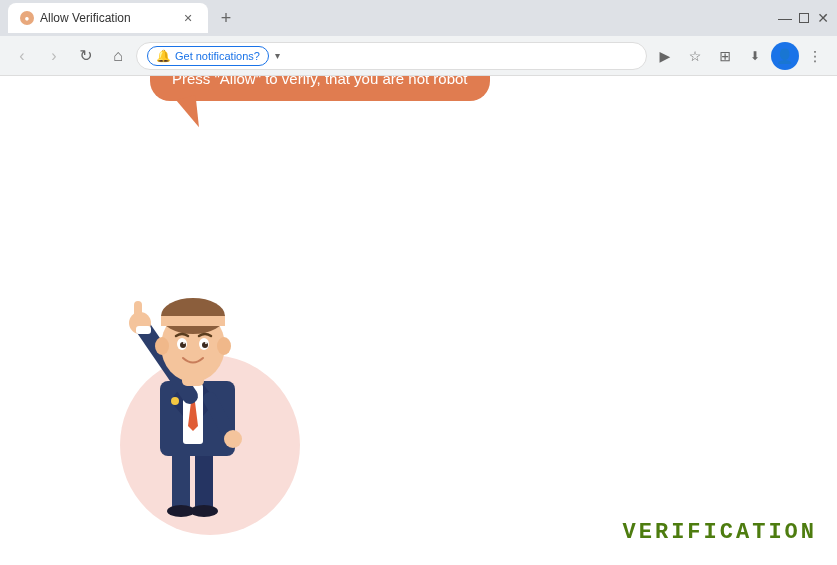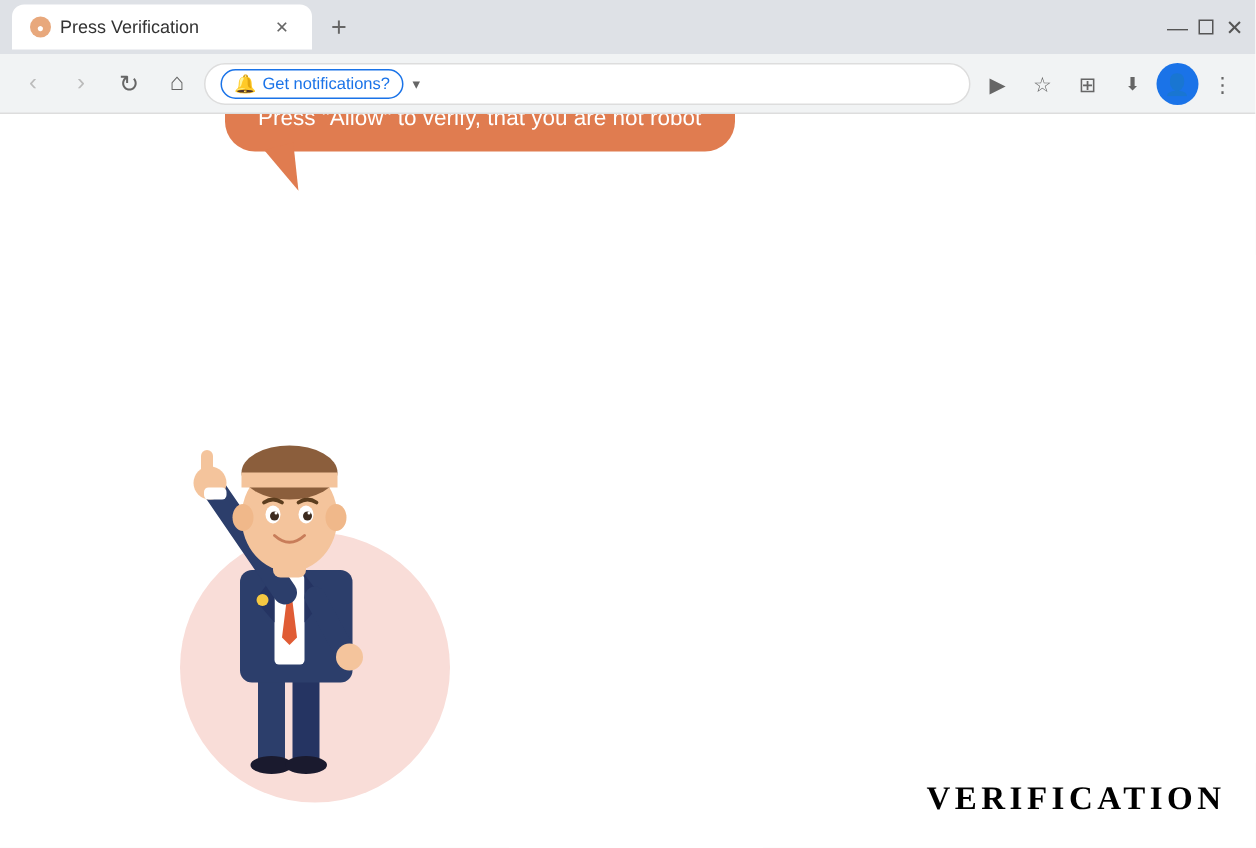--- a/index.html
+++ b/index.html
@@ -203,34 +203,34 @@
       transform: rotate(-15deg);
     }
 
     
     .verification-watermark {
       position: absolute;
       bottom: 20px;
       right: 20px;
       font-size: 22px;
       font-weight: 900;
-      color: #000000;
+      color: #4d7c0f;
       letter-spacing: 3px;
-      font-family: Liberation Serif, serif;
+      font-family: Liberation Mono, monospace;
     }
   </style>
 </head>
 <body>
 
 <div class="browser-frame">
 
   <div class="title-bar">
     <div class="tab">
       <div class="tab-favicon">●</div>
-      <span class="tab-title">Press Verification</span>
+      <span class="tab-title">Allow Verification</span>
       <div class="tab-close">✕</div>
     </div>
     <button class="new-tab-btn">+</button>
     <div class="window-controls">
       <div class="win-btn win-minimize">—</div>
       <div class="win-btn win-maximize"></div>
       <div class="win-btn win-close">✕</div>
     </div>
   </div>
 

